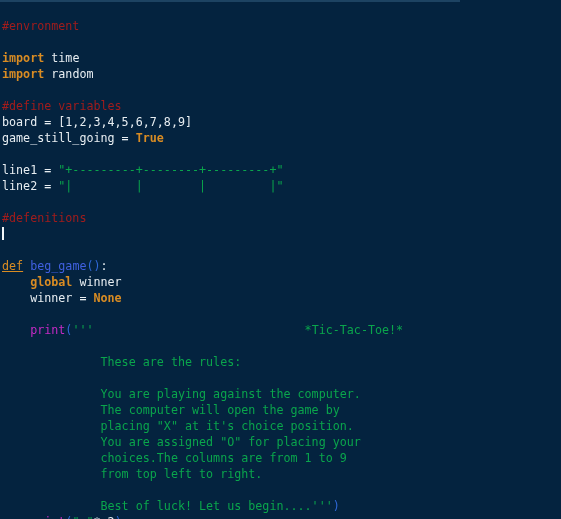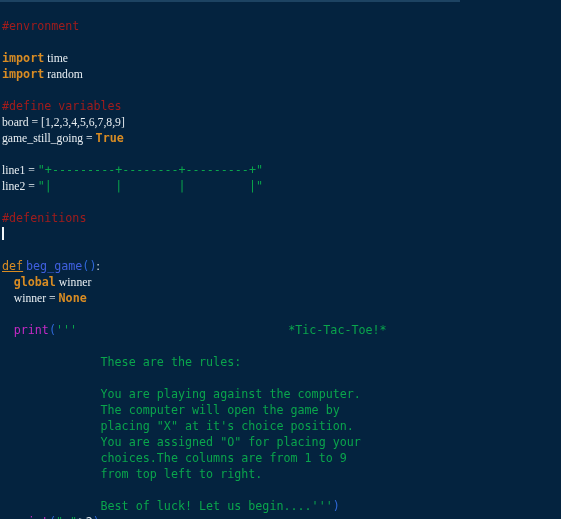--- a/index.html
+++ b/index.html
@@ -38,21 +38,21 @@
   .ln { display: block; height: 16px; white-space: pre; }
   
   .cmt { color: #a11c1c; }
   .kw  { color: #d98c23; font-weight: bold; }
   .def { color: #d98c23; text-decoration: underline; }
   .fn  { color: #4060e0; }
   .pr  { color: #c52ac5; text-align: center; }
   .pun { color: #2f68d8; }
   .num { color: #e8eef2; }
   .str { color: #0aa54c; }
-  .plain { color: #e8eef2; font-family: Liberation Serif, serif; }
+  .plain { color: #e8eef2; }
   
   .cursor {
     display: inline-block;
     width: 2px;
     height: 13px;
     background: #f2f6f8;
     vertical-align: -2px;
   }
 </style>
 </head>

